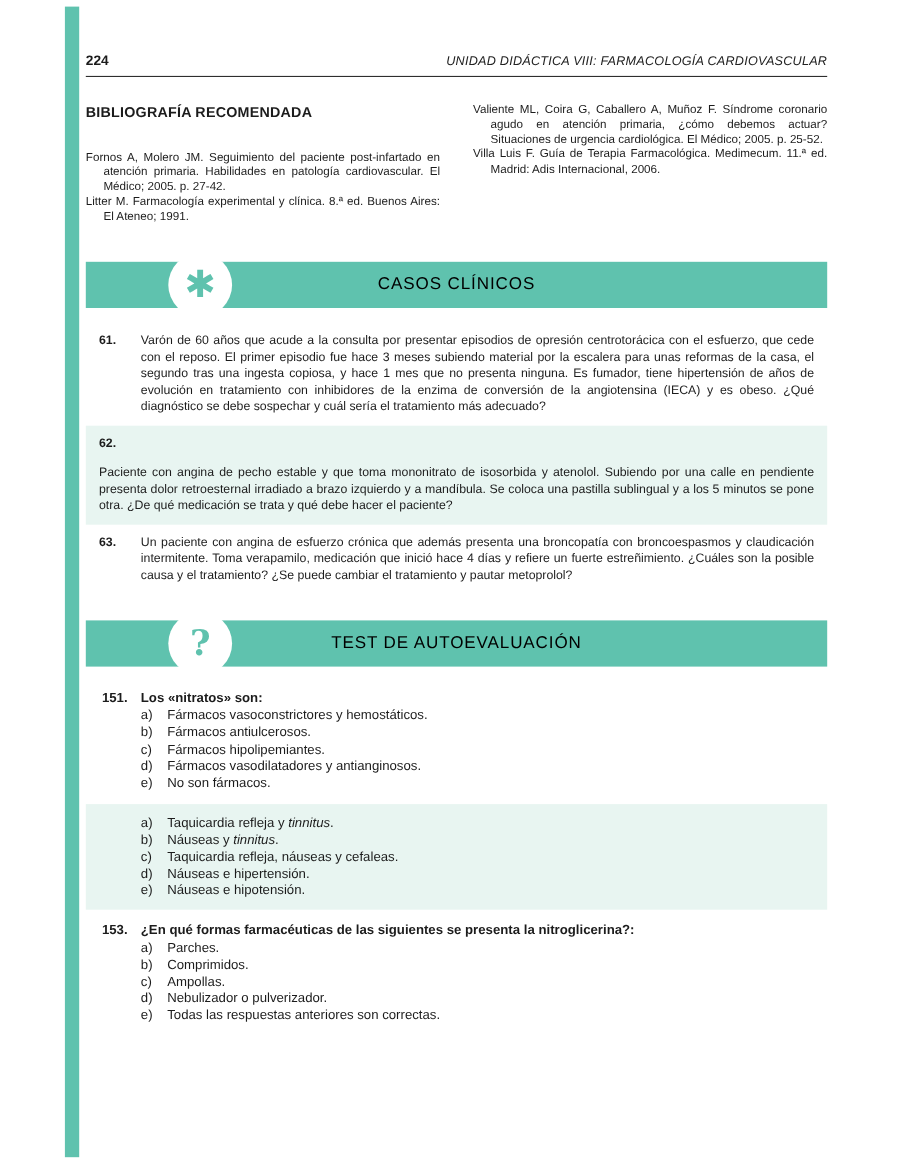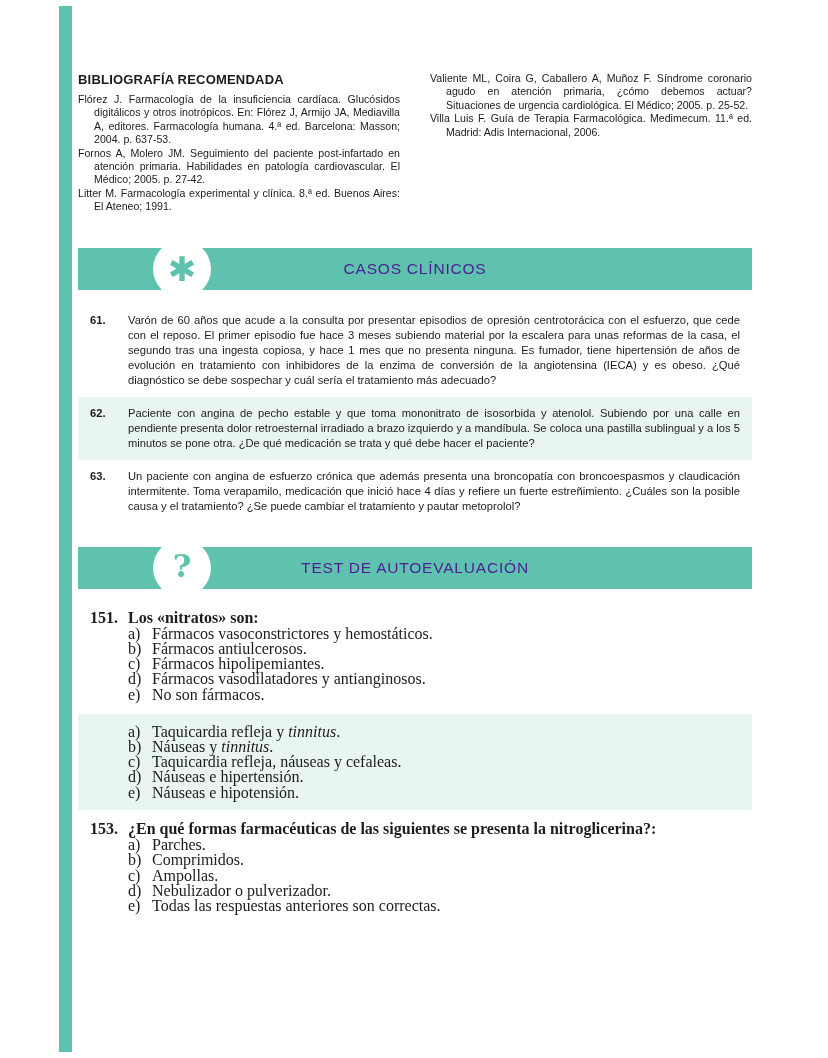--- a/index.html
+++ b/index.html
@@ -12,65 +12,68 @@
   .accent-bar { position:absolute; left:59px; top:6px; width:13px; height:1046px; background:var(--teal); }
   .content { position:absolute; left:78px; top:48px; width:674px; }
 
   .page-header { display:flex; justify-content:space-between; align-items:baseline;
     border-bottom:1.5px solid #2e2e2e; padding-bottom:7px; }
   .page-number { font-weight:bold; font-size:12.5px; }
   .running-title { font-style:italic; font-size:11.5px; letter-spacing:0.2px; color:#222; }
 
   .bibliography { display:flex; gap:30px; margin-top:24px; }
   .bib-col { width:322px; }
-  .bib-title { font-size:13px; font-weight:bold; letter-spacing:0.2px; margin-bottom:6px; }
+  .bib-title { font-size:13px; font-weight:bold; letter-spacing:0.2px; margin-bottom:28px; }
   .ref { font-size:10.6px; line-height:13.4px; text-align:justify; padding-left:16px; text-indent:-16px; }
 
   .banner { position:relative; height:42px; background:var(--teal); }
   .banner-casos { margin-top:34px; }
   .banner-test { margin-top:24px; }
   .banner-title { position:absolute; left:0; right:0; top:0; height:42px; line-height:42px;
-    text-align:center; color:#4c1d95; font-size:15.5px; letter-spacing:0.8px; }
+    text-align:center; color:#000000; font-size:15.5px; letter-spacing:0.8px; }
   .banner-circle { position:absolute; left:75px; top:-8px; width:58px; height:58px;
     background:#ffffff; border-radius:50%; display:flex; align-items:center; justify-content:center; z-index:2; }
   .glyph { color:var(--teal); }
   .glyph.asterisk { font-size:34px; line-height:1; }
   .glyph.question { font-family:"DejaVu Serif", serif; font-weight:bold; font-size:32px; line-height:1; }
 
   .cases { margin-top:14px; }
   .case { display:flex; gap:12px; padding:9px 12px; }
-  .case.highlight { background:var(--light); }
+  .case.highlight { background:var(--light);flex-direction:column; }
   .case-number { font-weight:bold; width:26px; flex-shrink:0; 
     font-size:11.2px; line-height:15px; }
   .case-text { flex:1; text-align:justify; font-size:11.2px; line-height:15px; }
 
   .questions { margin-top:12px; }
-  .question { padding:9px 12px 10px; font-size:16px; line-height:15.2px; margin-bottom:2px;font-family:Liberation Serif, serif; }
+  .question { padding:9px 12px 10px; font-size:12px; line-height:15.2px; margin-bottom:2px; }
   .question.highlight { background:var(--light); }
   .q-head { display:flex; gap:12px; font-weight:bold; }
   .q-number { width:26px; text-align:right; flex-shrink:0; }
   .q-stem { flex:1; }
   .options { margin-top:1px; }
   .option { display:flex; gap:8px; padding-left:38px; }
   .opt-letter { width:16px; flex-shrink:0; }
   .opt-text { flex:1; }
   .it { font-style:italic; }
 </style>
 </head>
 <body>
 
 <div class="accent-bar"></div>
 
 <div class="content">
 
+  <header class="page-header">
+    <span class="page-number">224</span>
+    <span class="running-title">UNIDAD DIDÁCTICA VIII: FARMACOLOGÍA CARDIOVASCULAR</span>
+  </header>
 
   <section class="bibliography">
     <div class="bib-col" id="bib-left">
       <h2 class="bib-title">BIBLIOGRAFÍA RECOMENDADA</h2>
-    <p class="ref">Flórez J. Farmacología de la insuficiencia cardíaca. Glucósidos digitálicos y otros inotrópicos. En: Flórez J, Armijo JA, Mediavilla A, editores. Farmacología humana. 4.ª ed. Barcelona: Masson; 2004. p. 637-53.</p>
         <p class="ref">Fornos A, Molero JM. Seguimiento del paciente post-infartado en atención primaria. Habilidades en patología cardiovascular. El Médico; 2005. p. 27-42.</p>
         <p class="ref">Litter M. Farmacología experimental y clínica. 8.ª ed. Buenos Aires: El Ateneo; 1991.</p>
       </div>
     <div class="bib-col" id="bib-right">
         <p class="ref">Valiente ML, Coira G, Caballero A, Muñoz F. Síndrome coronario agudo en atención primaria, ¿cómo debemos actuar? Situaciones de urgencia cardiológica. El Médico; 2005. p. 25-52.</p>
         <p class="ref">Villa Luis F. Guía de Terapia Farmacológica. Medimecum. 11.ª ed. Madrid: Adis Internacional, 2006.</p>
       </div>
   </section>
 
   <div class="banner banner-casos">

